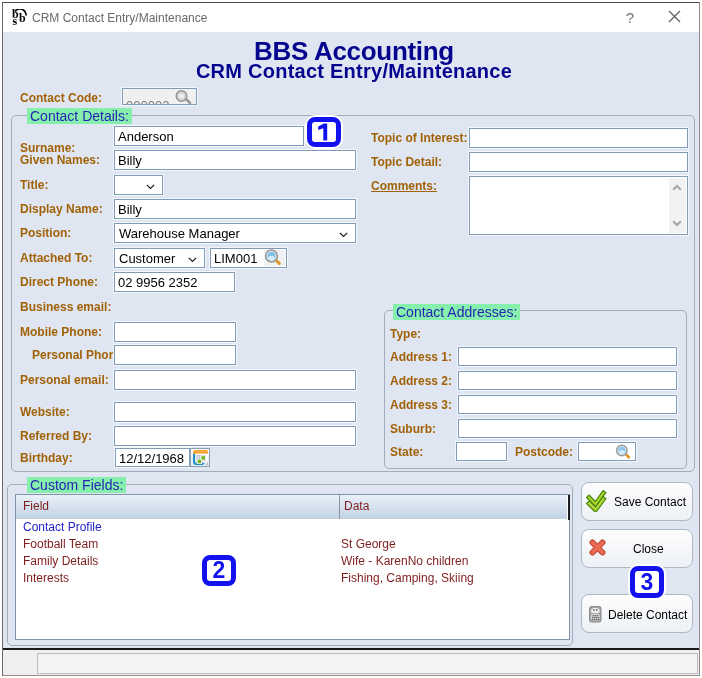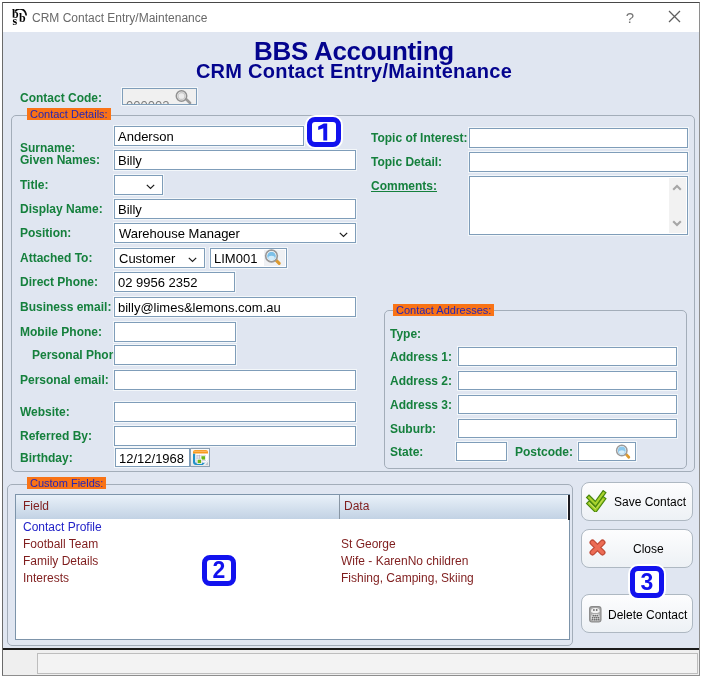--- a/index.html
+++ b/index.html
@@ -5,25 +5,25 @@
 * { margin:0; padding:0; box-sizing:border-box; }
 html,body { width:702px; height:678px; background:#fff; font-family:"Liberation Sans", sans-serif; }
 #win { position:absolute; left:2px; top:2px; width:698px; height:674px; border-style:solid; border-width:1px; border-color:#484848 #8e8e8e #8e8e8e #6a6a6a; background:#fff; }
 #titlebar { position:absolute; left:0; top:0; width:100%; height:29px; background:#fff; }
 #titletext { position:absolute; left:29px; top:8px; font-size:12px; color:#696969; }
 #qmark { position:absolute; left:618px; top:6px; width:18px; text-align:center; font-size:15px; color:#757575; }
 #content { position:absolute; left:0; top:29px; width:696px; height:616px; background:#e0e6f1; }
 #statusbar { position:absolute; left:0; bottom:0; width:696px; height:27px; background:#efefef; border-top:2px solid #1b1b1b; }
 #statuspanel { position:absolute; left:34px; top:3px; right:1px; height:21px; background:#f3f3f3; border:1px solid #bdbdbd; }
 .h1 { position:absolute; left:3px; width:100%; text-align:center; font-weight:bold; color:#04048e; }
-.lab { position:absolute; font-size:12px; font-weight:bold; color:#15803d; white-space:nowrap; }
+.lab { position:absolute; font-size:12px; font-weight:bold; color:#a16207; white-space:nowrap; }
 .box { position:absolute; box-shadow:0 0 0 1px rgba(246,249,252,0.85); background:#fff; border:1px solid #7f9db9; font-size:13px; color:#000; padding:2px 0 0 3px; white-space:nowrap; overflow:hidden; height:20px; }
 .dis { background:#f0f0f0; color:#7d7d7d; }
 .fs { position:absolute; border:1px solid #a3adb9; border-radius:5px; }
-.leg { position:absolute; font-size:11px; color:#2525b5; background:#f97316; padding:0 3px; white-space:nowrap; }
+.leg { position:absolute; font-size:14px; color:#2525b5; background:#86efac; padding:0 3px; white-space:nowrap; }
 .sel { position:absolute; box-shadow:0 0 0 1px rgba(246,249,252,0.85); background:#fff; border:1px solid #7f9db9; font-size:13px; color:#000; padding:2px 0 0 4px; height:20px; white-space:nowrap; }
 .link { position:absolute; font-size:12px; color:#2323c8; text-decoration:underline; white-space:nowrap; }
 .marker { position:absolute; background:#fff; border:5px solid #1212ee; border-radius:8px; box-shadow:0 0 0 2px #fff; color:#1212ee; font-weight:bold; text-align:center; }
 .btn { position:absolute; left:578px; width:112px; height:39px; background:linear-gradient(#fdfdfe,#edf1f5); border:1px solid #aeb8c2; border-radius:8px; }
 .btntx { position:absolute; font-size:12px; color:#000; white-space:nowrap; }
 .cell { position:absolute; font-size:12px; color:#7f1d1d; white-space:nowrap; }
 .chv { position:absolute; }
 </style>
 </head>
 <body>
@@ -82,21 +82,20 @@
       <svg style="position:absolute;right:2px;top:0px" width="21" height="17" viewBox="0 0 21 17">
         <line x1="13.2" y1="11.4" x2="16.2" y2="14.4" stroke="#dd9a2e" stroke-width="3.1" stroke-linecap="round"></line>
         <circle cx="8.5" cy="7" r="5.8" fill="#fff" stroke="#989898" stroke-width="1.7"></circle>
         <circle cx="8.5" cy="7" r="4.3" fill="#7cc0e8"></circle>
         <ellipse cx="8.5" cy="8.9" rx="3.3" ry="2.2" fill="#d2ecfb"></ellipse>
       </svg>
     </div>
     <div class="lab" style="left:17px; top:243px;">Direct Phone:</div>
     <div class="box" style="left:111px; top:240px; width:121px;">02 9956 2352</div>
     <div class="lab" style="left:17px; top:268px;">Business email:</div>
-    <div class="box" style="left:111px; top:265px; width:242px;">billy@limes&amp;lemons.com.au</div>
     <div class="lab" style="left:17px; top:293px;">Mobile Phone:</div>
     <div class="box" style="left:111px; top:290px; width:122px;"></div>
     <div class="lab" style="left:17px; top:316px;padding-left:12px;">Personal Phone:</div>
     <div class="box" style="left:111px; top:313px; width:122px;"></div>
     <div class="lab" style="left:17px; top:341px;">Personal email:</div>
     <div class="box" style="left:111px; top:338px; width:242px;"></div>
     <div class="lab" style="left:17px; top:373px;">Website:</div>
     <div class="box" style="left:111px; top:370px; width:242px;"></div>
     <div class="lab" style="left:17px; top:397px;">Referred By:</div>
     <div class="box" style="left:111px; top:394px; width:242px;"></div>

